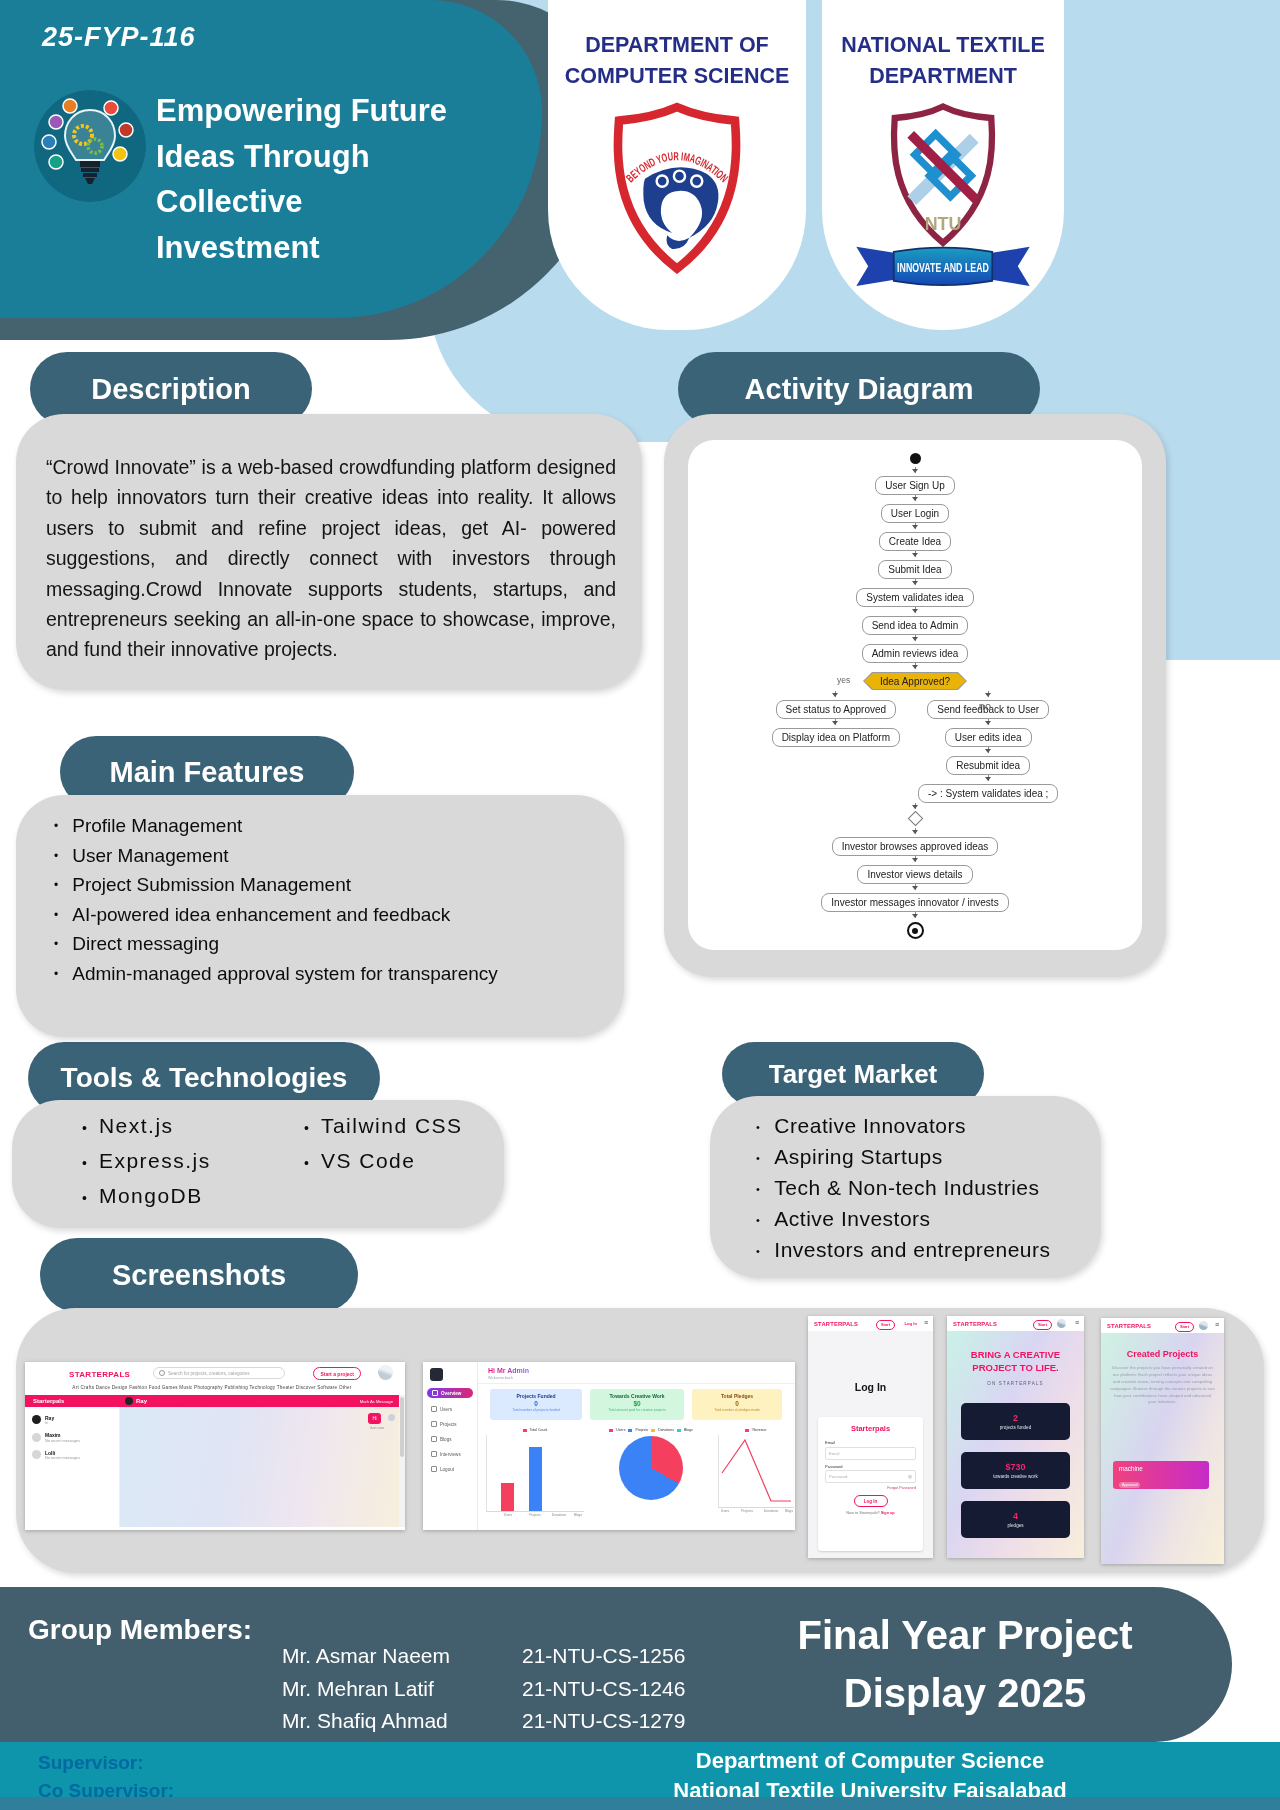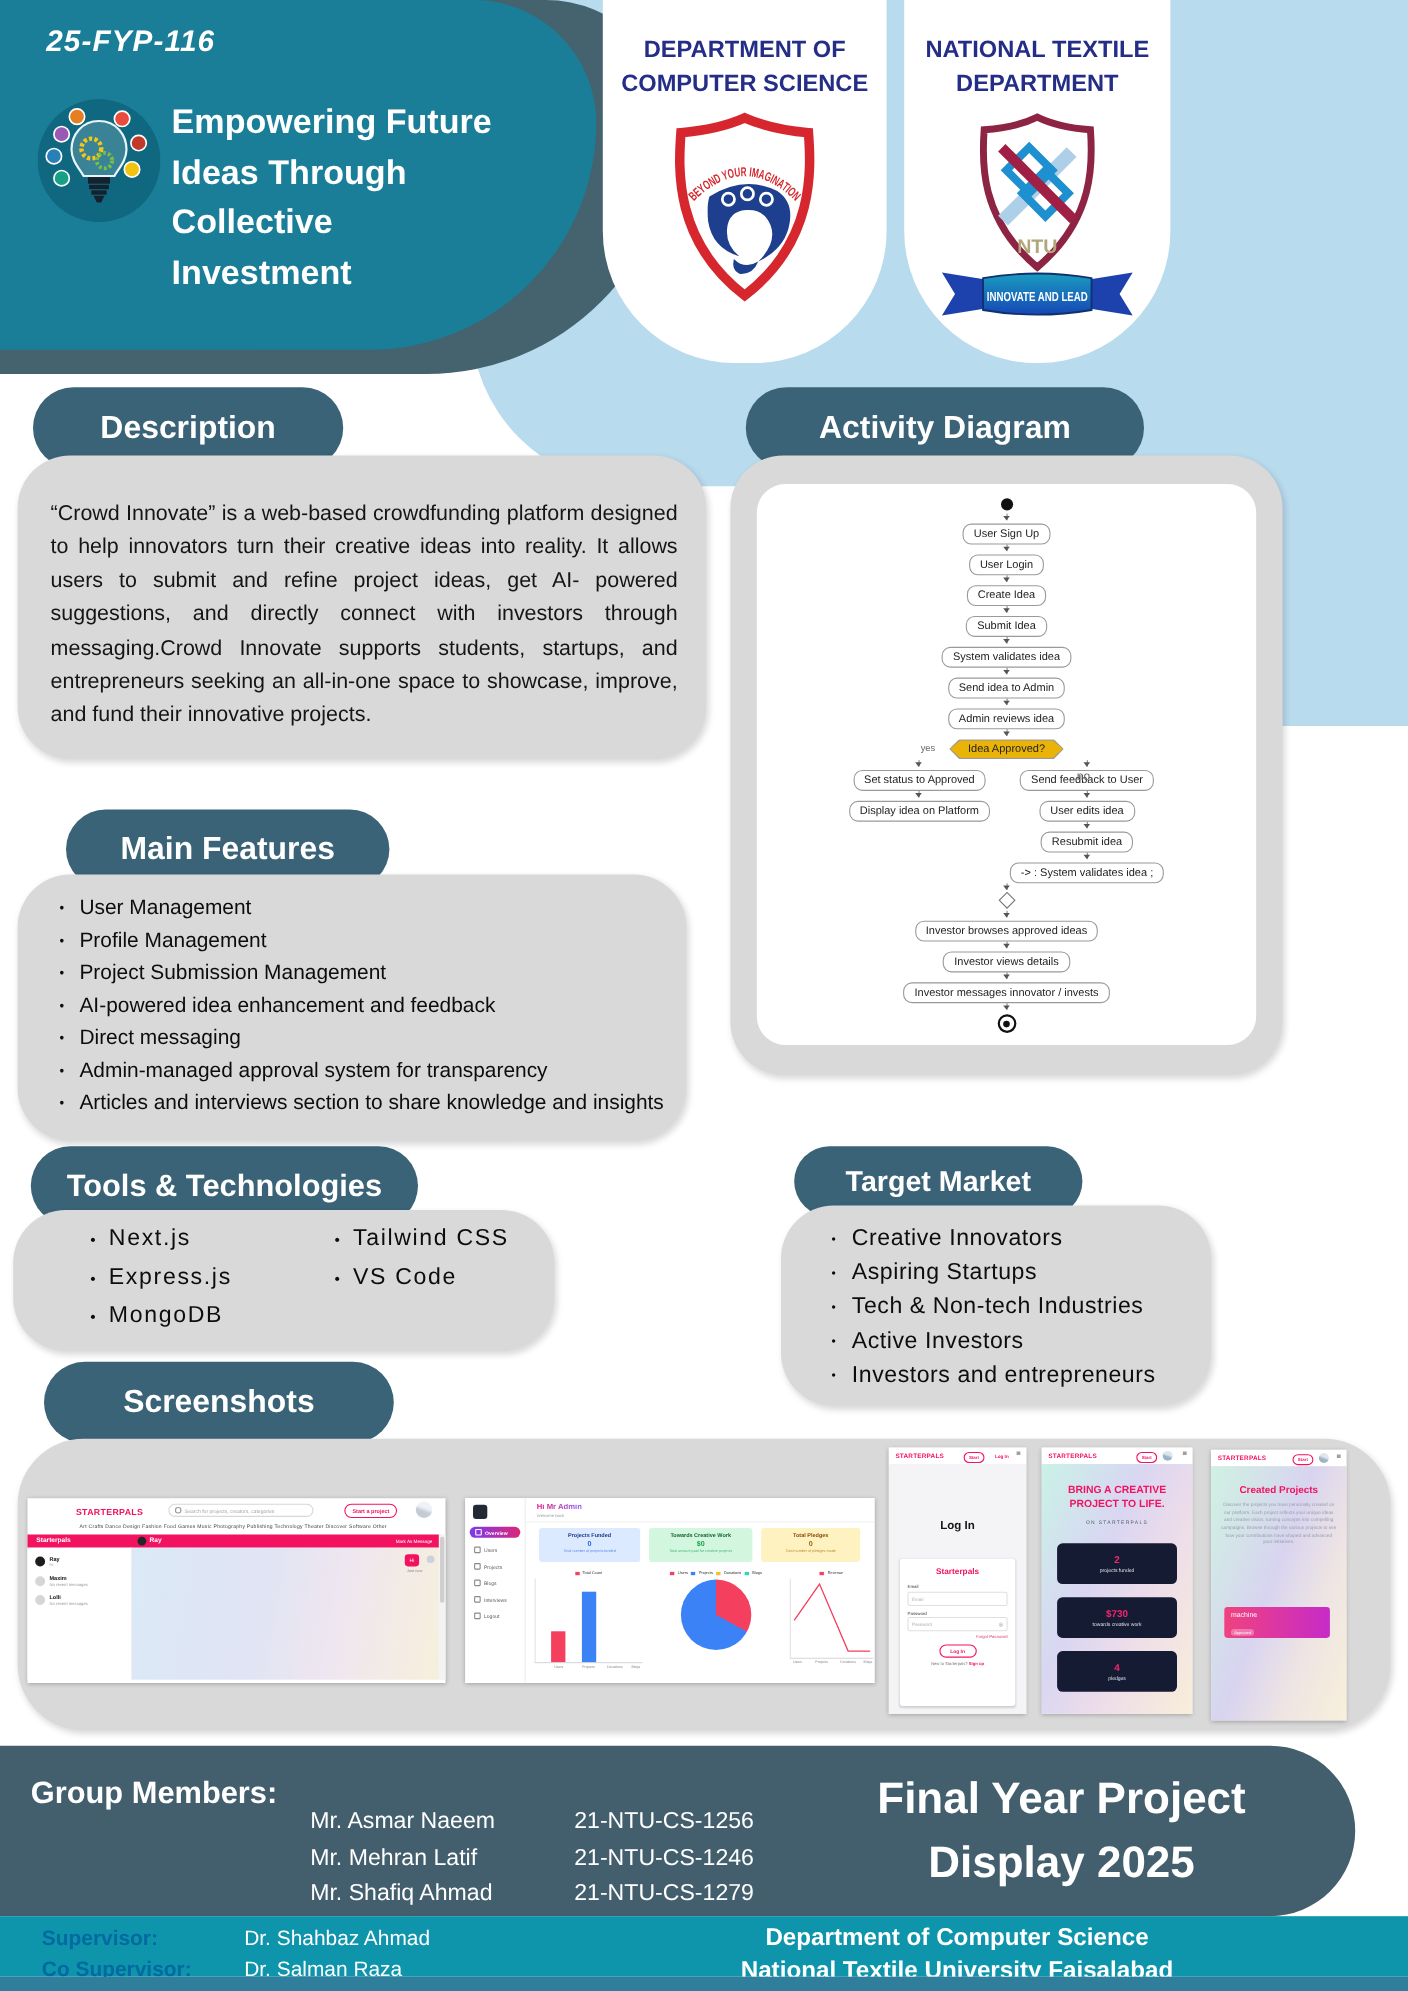--- a/index.html
+++ b/index.html
@@ -335,27 +335,26 @@
     <div class="fnode">Investor messages innovator / invests</div>
     <div class="arr"></div>
     <div class="fend">
         <div class="fend-in"></div>
       </div>
   </div>
 
   <div class="pill pill-feat">Main Features</div>
   <div class="gbox gbox-feat">
     <div class="feat-list">
+      <div>Profile Management</div>
       <div>User Management</div>
-      <div>Profile Management</div>
       <div>Project Submission Management</div>
       <div>AI-powered idea enhancement and feedback</div>
       <div>Direct messaging</div>
       <div>Admin-managed approval system for transparency</div>
-      <div>Articles and interviews section to share knowledge and insights</div>
     </div>
   </div>
 
   <div class="pill pill-tools">Tools &amp; Technologies</div>
   <div class="gbox gbox-tools">
     <div class="tool-col tc1">
       <div>Next.js</div>
       <div>Express.js</div>
       <div>MongoDB</div>
     </div>
@@ -616,23 +615,19 @@
   </div>
   <div class="fyp">
     <div>Final Year Project</div>
     <div>Display 2025</div>
   </div>
   <div class="fband-teal"></div>
   <div class="sup-labels">
     <div>Supervisor:</div>
     <div>Co Supervisor:</div>
   </div>
-  <div class="sup-vals">
-    <div>Dr. Shahbaz Ahmad</div>
-    <div>Dr. Salman Raza</div>
-  </div>
   <div class="dept-lines">
     <div>Department of Computer Science</div>
     <div>National Textile University Faisalabad</div>
   </div>
   <div class="fstrip"></div>
 
 </div>
 
 </body></html>

